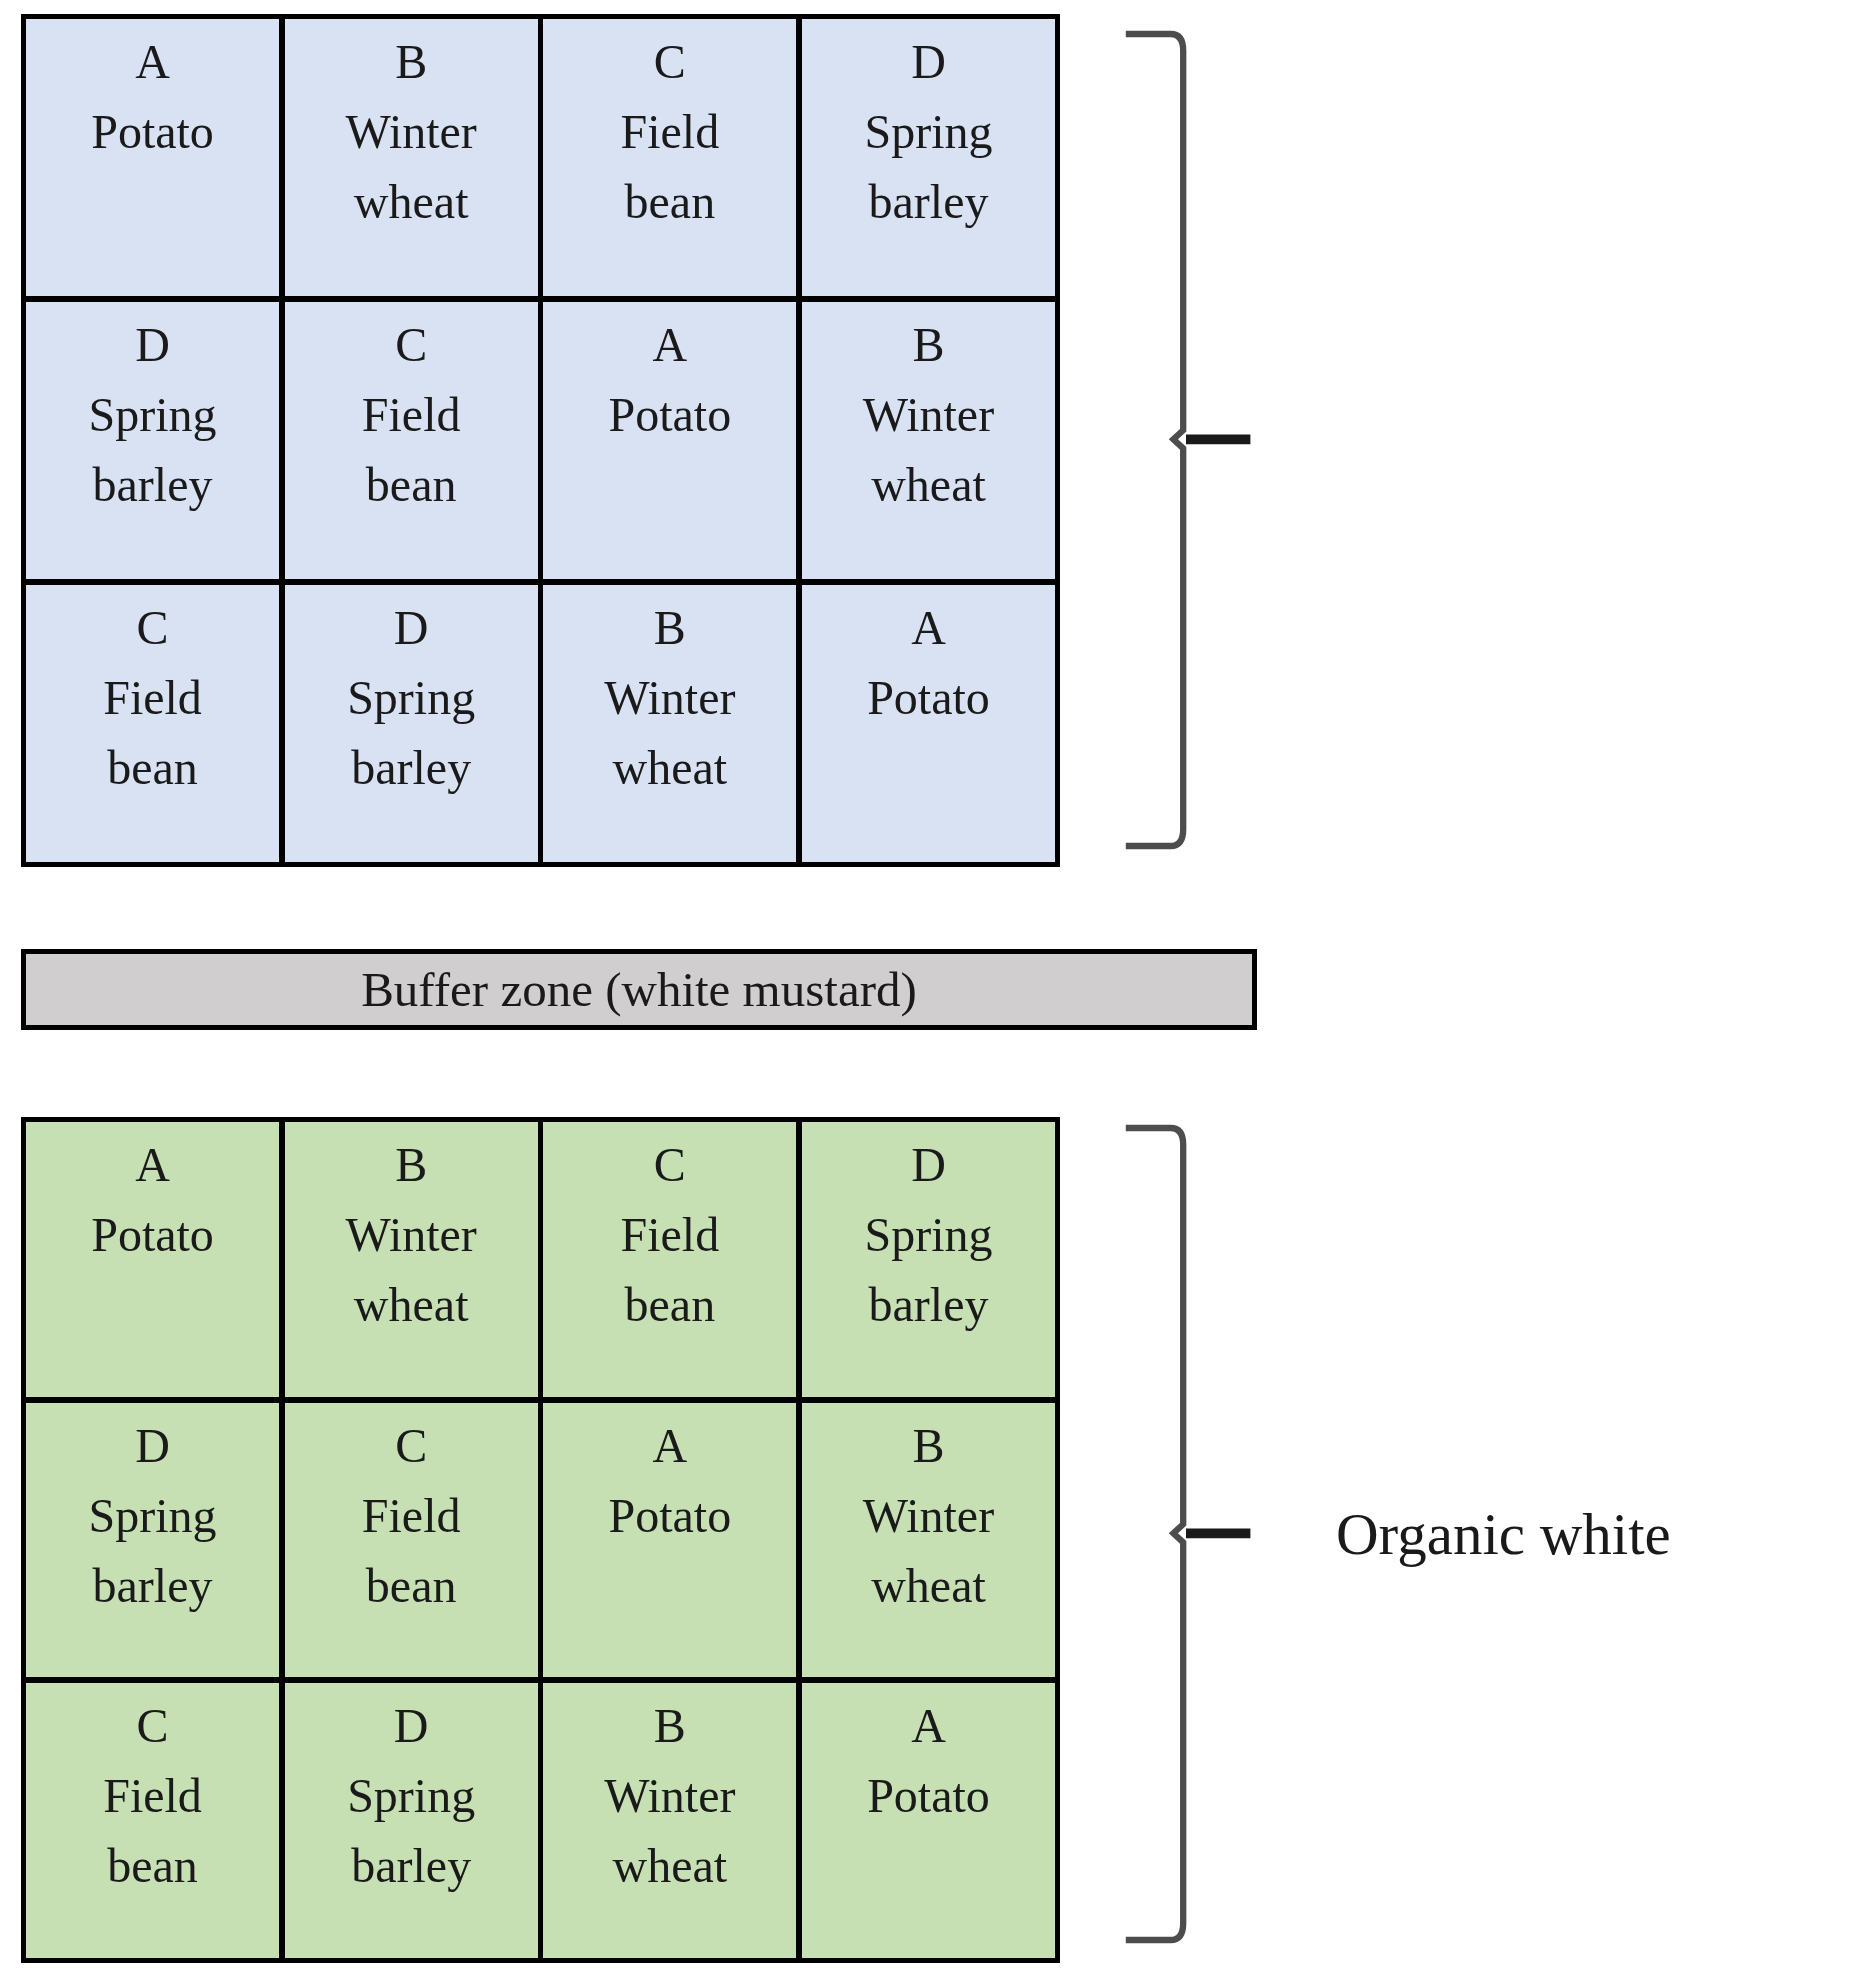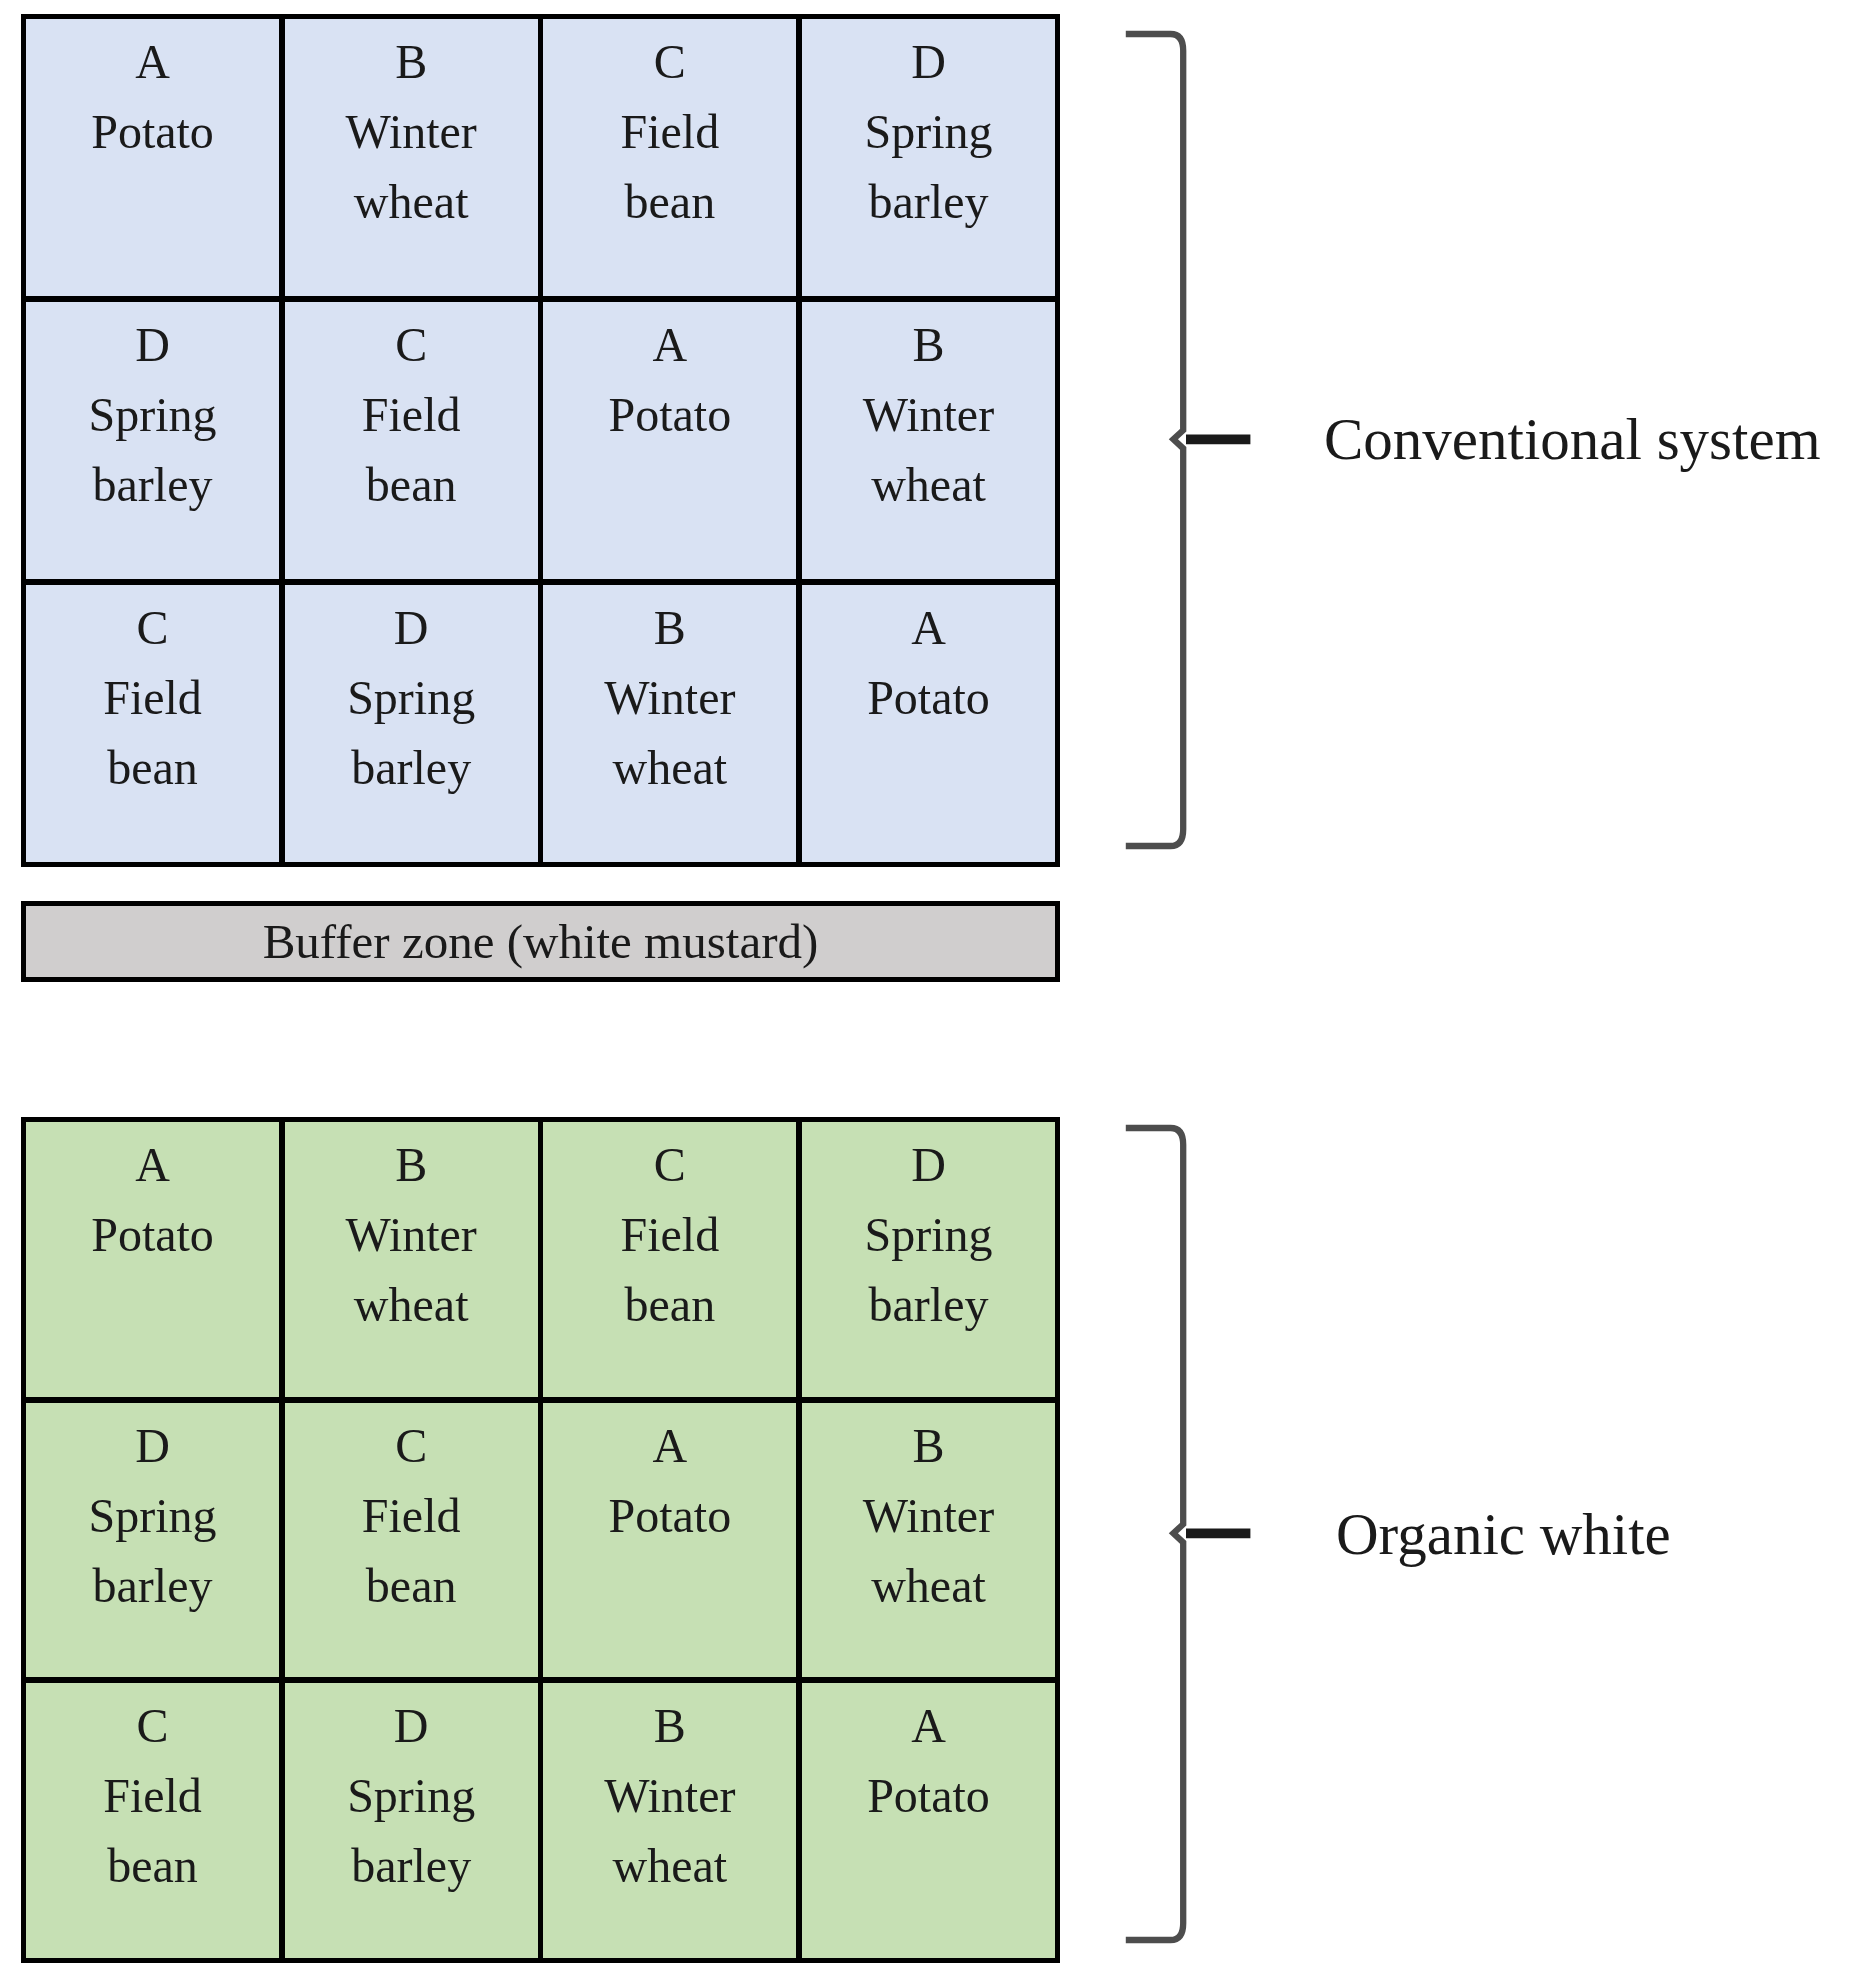--- a/index.html
+++ b/index.html
@@ -33,22 +33,22 @@
     text-align:center;
     font-size:48px;
   }
   .cell-line{
     line-height:70px;
     min-height:70px;
     white-space:nowrap;
   }
   .buffer{
     position:absolute;
-    left:21px; top:901px;
-    width:1039px; height:81px;
+    left:21px; top:949px;
+    width:1236px; height:81px;
     box-sizing:border-box;
     border:5.6px solid var(--border,#000);
     background:var(--buffer-fill,#d0cece);
     display:flex;
     align-items:center;
     justify-content:center;
     font-size:49px;
   }
   .brace{
     position:absolute;
@@ -143,21 +143,20 @@
         <div class="cell-line">Potato</div>
         <div class="cell-line"></div>
       </div>
     </div>
 
   <svg class="brace brace-conv" viewBox="0 0 200 1180">
     <path d="M 14 10 H 78 Q 96 10 96 34 V 576 L 82 589 L 96 602 V 1146 Q 96 1170 78 1170 H 14" fill="none" stroke="#4d4d4d" stroke-width="9"></path>
     <line x1="100" y1="589" x2="192" y2="589" stroke="#1a1a1a" stroke-width="14"></line>
   </svg>
 
-  <div class="sys-label label-conv">Conventional system</div>
 
   <div class="buffer">
     <span>Buffer zone (white mustard)</span>
   </div>
 
   <div class="grid organic">
 
       <div class="cell">
         <div class="cell-line">A</div>
         <div class="cell-line">Potato</div>

